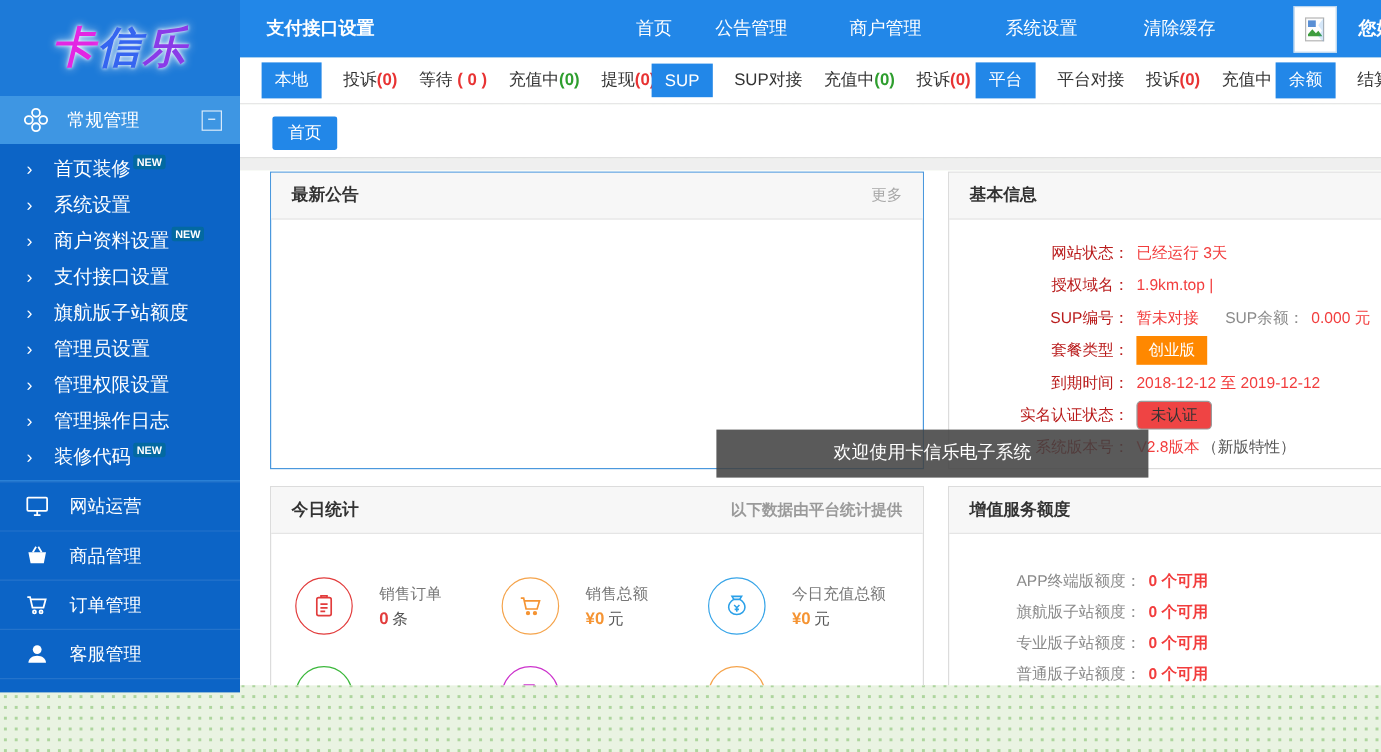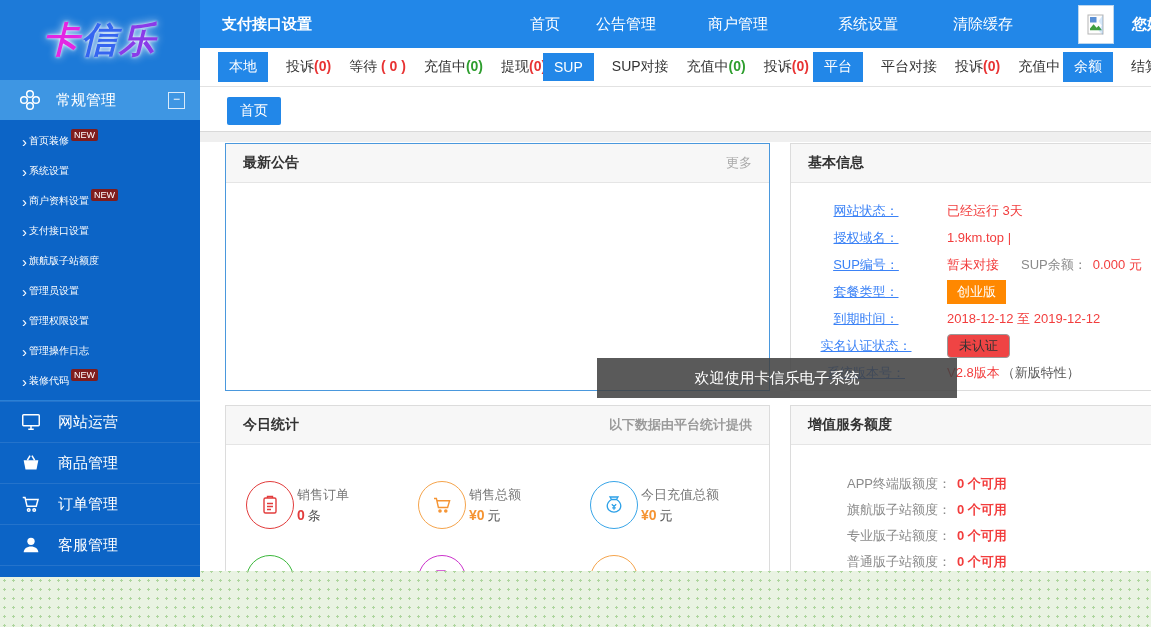--- a/index.html
+++ b/index.html
@@ -36,53 +36,53 @@
   .main{position:absolute;left:200px;top:142px;width:951px;height:429px;background:#fff;overflow:hidden;}
   .panel{position:absolute;background:#fff;border:1px solid #dcdcdc;}
   .panel.blue-border{border-color:#4a98dd;}
   .panel-head{height:38px;background:#f7f7f7;border-bottom:1px solid #e5e5e5;display:flex;align-items:center;justify-content:space-between;padding:0 17px;}
   .panel-title{font-size:14px;font-weight:bold;color:#333;}
   .panel-more{font-size:13px;color:#a9a9a9;cursor:pointer;}
   .panel-note{font-size:13px;font-weight:bold;color:#9a9a9a;}
   
   .info-body{padding-top:14px;}
   .info-row{display:flex;align-items:center;height:27px;font-size:13px;}
-  .info-label{width:150px;text-align:center;color:#3b82f6;flex:none;text-decoration:underline;}
+  .info-label{width:150px;text-align:right;color:#b91c1c;flex:none;}
   .info-value{color:#f23d3d;margin-left:6px;white-space:nowrap;}
   .info-extra-label{color:#8a8a8a;margin-left:22px;}
   .pkg-badge{display:inline-block;background:#ff8800;color:#fff;font-size:13px;padding:3px 10px;margin-left:6px;cursor:pointer;}
   .plain-btn{display:inline-block;background:#ef4444;border:1px solid #9a9a9a;border-radius:4px;color:#333;font-size:13px;padding:2px 11px;margin-left:6px;cursor:pointer;}
   .info-suffix{color:#555;margin-left:2px;}
   
   .stats-body{padding:24px 0 0 20px;}
   .stats-row{display:flex;height:72px;align-items:center;}
   .stat-cell{width:172px;display:flex;align-items:center;flex:none;}
   .stat-circle{width:46px;height:46px;border-radius:50%;border:1px solid;display:flex;align-items:center;justify-content:center;flex:none;}
-  .stat-texts{margin-left:3px;}
+  .stat-texts{margin-left:22px;}
   .stat-label{font-size:13px;color:#777;}
   .stat-value{font-size:14px;margin-top:3px;}
   .stat-num{font-weight:bold;}
   .stat-unit{color:#555;font-size:13px;margin-left:3px;}
   
   .quota-body{padding-top:26px;}
   .quota-row{display:flex;align-items:center;height:26px;font-size:13px;}
   .quota-label{width:160px;text-align:right;color:#8a8a8a;flex:none;}
   .quota-value{color:#f23d3d;margin-left:6px;font-weight:bold;}
   
   .sidebar{position:absolute;left:0;top:80px;width:200px;height:497px;background:#0c64c6;overflow:hidden;}
   .side-group{height:40px;background:#3e96e3;display:flex;align-items:center;position:relative;cursor:pointer;}
   .side-group .gicon{margin-left:18px;width:24px;height:24px;}
   .side-group .lbl{color:#fff;font-size:15px;margin-left:14px;}
   .collapse-box{position:absolute;right:15px;top:12px;width:15px;height:15px;border:1px solid rgba(255,255,255,.8);color:#fff;font-size:12px;line-height:13px;text-align:center;cursor:pointer;}
   .collapse-box::after{content:"\2212";}
   .side-sub{height:30px;display:flex;align-items:center;cursor:pointer;}
   .side-sub .chev{margin-left:22px;color:#fff;font-size:15px;line-height:1;}
   .side-sub .chev::before{content:"\203A";}
-  .side-sub .lbl{color:#fff;font-size:10px;margin-left:2px;}
-  .new-badge{background:#7f1d1d;color:#fff;font-size:9px;font-weight:normal;border-radius:2px;padding:1px 3px;margin-left:2px;transform:translateY(-6px);display:inline-block;}
+  .side-sub .lbl{color:#fff;font-size:16px;margin-left:18px;}
+  .new-badge{background:#0369a1;color:#fff;font-size:9px;font-weight:bold;border-radius:2px;padding:1px 3px;margin-left:2px;transform:translateY(-6px);display:inline-block;}
   .side-divider{height:1px;background:#2a80d6;margin-top:4px;}
   .side-section{height:40px;display:flex;align-items:center;cursor:pointer;border-top:1px solid rgba(255,255,255,.10);}
   .side-section:first-of-type{border-top:none;}
   .side-section .sicon{margin-left:20px;width:22px;height:22px;}
   .side-section .lbl{color:#ffffff;font-size:15px;margin-left:16px;}
   
   .toast{position:absolute;left:597px;top:358px;width:360px;height:40px;background:rgba(66,66,66,.87);color:#fff;font-size:15px;line-height:40px;text-align:center;z-index:60;}
   svg{display:block;}
 </style>
 </head>

